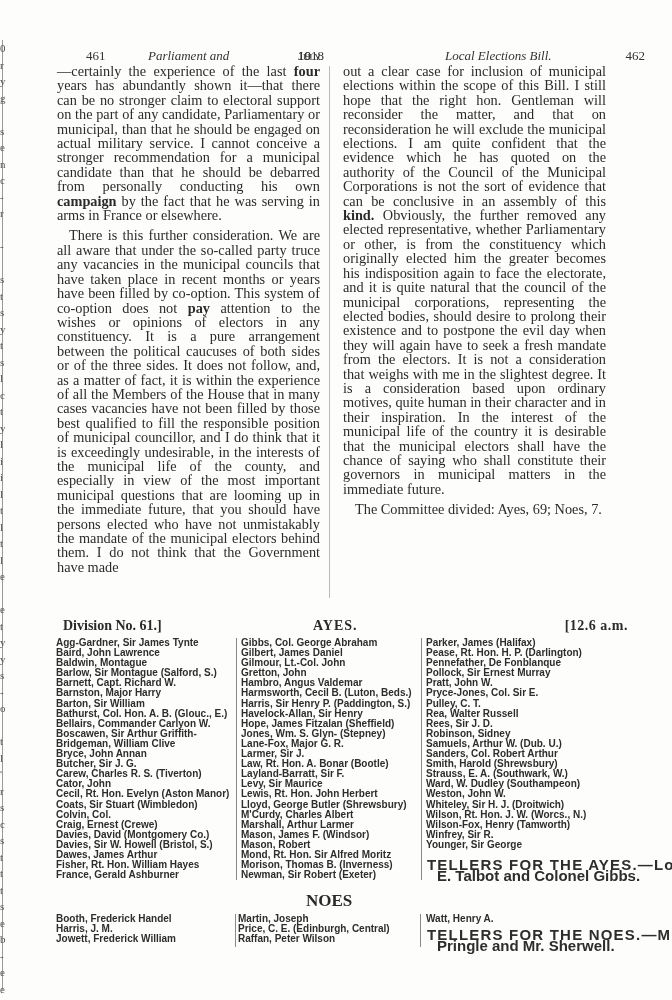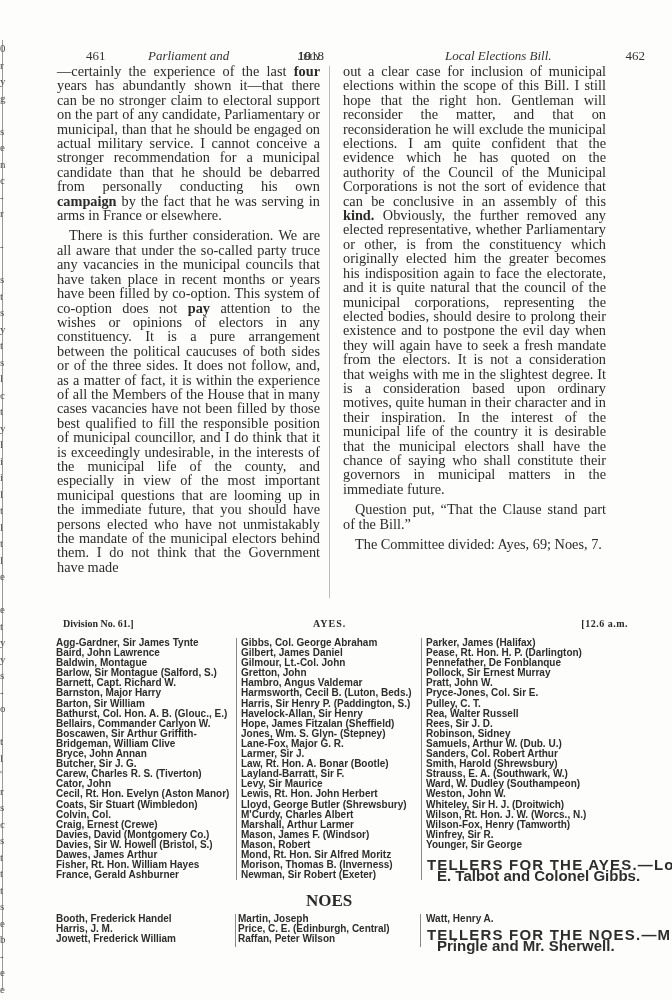--- a/index.html
+++ b/index.html
@@ -34,21 +34,21 @@
   }
   .col p { margin: 0; }
   .col p + p { text-indent: 12px; margin-top: 6px; }
   .col-left { left: 57px; }
   .col-right { left: 343px; width: 263px; }
   .col-divider { position: absolute; left: 329px; top: 66px; width: 1px; height: 532px; background: #bbb; }
   .bold { font-weight: bold; }
 
   .div-head {
     position: absolute; top: 618px; left: 63px; width: 575px; height: 18px;
-    font-family: "Liberation Serif", serif; font-size: 10px; font-weight: bold;
+    font-family: "Liberation Serif", serif; font-size: 14px; font-weight: bold;
   }
   .div-head span { position: absolute; top: 0; white-space: nowrap; }
   .dh-left { left: 0; }
   .dh-mid { left: 250px; font-weight: bold; letter-spacing: 1px; }
   .dh-right { right: 10px; font-weight: bold; letter-spacing: 0.5px; }
 
   .list {
     position: absolute;
     font-family: "Liberation Sans", sans-serif; font-size: 10px; font-weight: bold;
     line-height: 10.1px; color: #2d2d2d; white-space: nowrap;
@@ -150,21 +150,20 @@
   <span class="h-right-num">462</span>
 </div>
 
 <div class="col col-left" id="col-left">
     <p><span>—certainly the experience of the last </span><span class="bold">four</span><span> years has abundantly shown it—that there can be no stronger claim to electoral support on the part of any candidate, Parliamentary or municipal, than that he should be engaged on actual military service. I cannot conceive a stronger recommendation for a municipal candidate than that he should be debarred from personally conducting his own </span><span class="bold">campaign</span><span> by the fact that he was serving in arms in France or elsewhere.</span></p>
     <p><span>There is this further consideration. We are all aware that under the so-called party truce any vacancies in the municipal councils that have taken place in recent months or years have been filled by co-option. This system of co-option does not </span><span class="bold">pay</span><span> attention to the wishes or opinions of electors in any constituency. It is a pure arrangement between the political caucuses of both sides or of the three sides. It does not follow, and, as a matter of fact, it is within the experience of all the Members of the House that in many cases vacancies have not been filled by those best qualified to fill the responsible position of municipal councillor, and I do think that it is exceedingly undesirable, in the interests of the municipal life of the county, and especially in view of the most important municipal questions that are looming up in the immediate future, that you should have persons elected who have not unmistakably the mandate of the municipal electors behind them. I do not think that the Government have made</span></p>
   </div>
 <div class="col-divider"></div>
 <div class="col col-right" id="col-right">
     <p><span>out a clear case for inclusion of municipal elections within the scope of this Bill. I still hope that the right hon. Gentleman will reconsider the matter, and that on reconsideration he will exclude the municipal elections. I am quite confident that the evidence which he has quoted on the authority of the Council of the Municipal Corporations is not the sort of evidence that can be conclusive in an assembly of this </span><span class="bold">kind.</span><span> Obviously, the further removed any elected representative, whether Parliamentary or other, is from the constituency which originally elected him the greater becomes his indisposition again to face the electorate, and it is quite natural that the council of the municipal corporations, representing the elected bodies, should desire to prolong their existence and to postpone the evil day when they will again have to seek a fresh mandate from the electors. It is not a consideration that weighs with me in the slightest degree. It is a consideration based upon ordinary motives, quite human in their character and in their inspiration. In the interest of the municipal life of the country it is desirable that the municipal electors shall have the chance of saying who shall constitute their governors in municipal matters in the immediate future.</span></p>
-    <p><span>Question put, “That the Clause stand part of the Bill.”</span></p>
     <p><span>The Committee divided: Ayes, 69; Noes, 7.</span></p>
   </div>
 
 <div class="div-head">
   <span class="dh-left">Division No. 61.]</span>
   <span class="dh-mid">AYES.</span>
   <span class="dh-right">[12.6 a.m.</span>
 </div>
 
 <div class="list list-col1" id="ayes-col-0">

